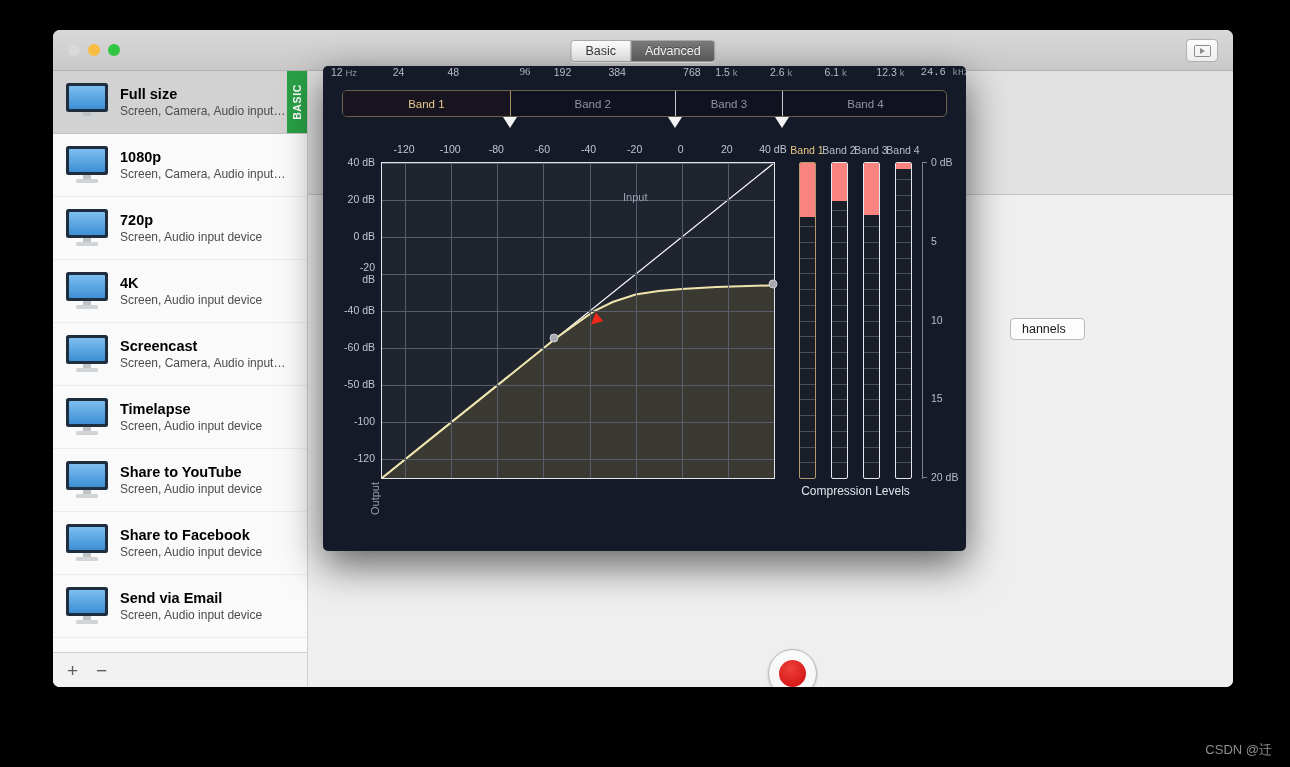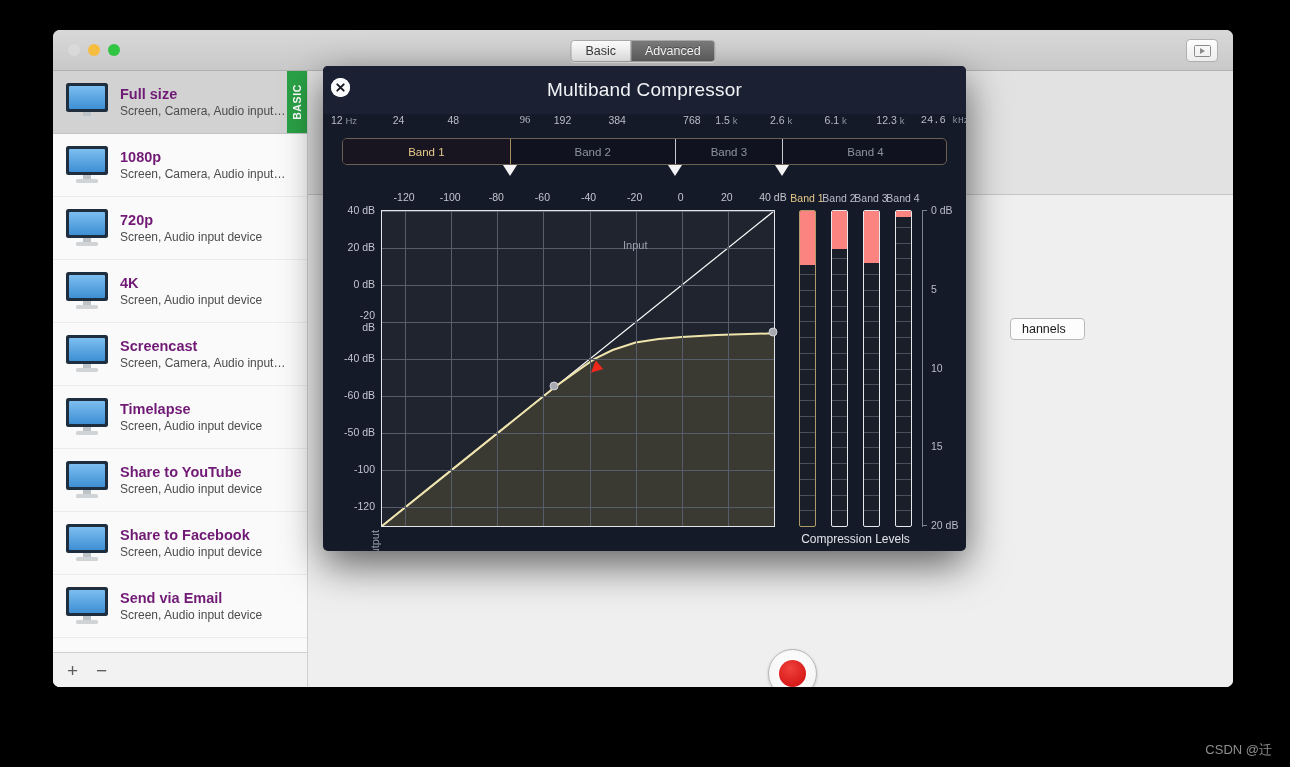--- a/index.html
+++ b/index.html
@@ -89,21 +89,21 @@
   }
   .sb-icon .neck {
     position:absolute; left:18px; top:30px; width:8px; height:5px;
     background:#bdc3c7;
   }
   .sb-icon .foot {
     position:absolute; left:11px; top:34px; width:22px; height:4px;
     background:#d0d4d7; border-radius:1.5px;
   }
   .sb-text { min-width:0; }
-  .sb-title { font-size:14.5px; font-weight:bold; color:#701a75; line-height:18px; }
+  .sb-title { font-size:14.5px; font-weight:bold; color:#000000; line-height:18px; }
   .sb-sub   { font-size:12px; color:#4c4c4c; line-height:17px;
               white-space:nowrap; overflow:hidden; text-overflow:ellipsis; max-width:190px; }
   .badge-basic {
     position:absolute; right:0; top:0; width:20px; height:100%;
     background:#2aa146; color:#fff; font-size:10.5px; font-weight:bold;
     letter-spacing:.6px;
     display:flex; align-items:center; justify-content:center;
   }
   .badge-basic span { transform: rotate(-90deg); white-space:nowrap; }
   .sb-footer {
@@ -444,29 +444,20 @@
       <div class="main-top"></div>
       <div class="channels-field">hannels</div>
       <div class="record-btn">
         <div class="record-dot"></div>
       </div>
     </div>
   </div>
 
   <div class="comp">
 
-    <div class="comp-head">
-      <div class="comp-close">
-        <svg width="19" height="19" viewBox="0 0 19 19" aria-hidden="true">
-          <circle cx="9.5" cy="9.5" r="9.5" fill="#fbfbfb"></circle>
-          <path d="M6.3 6.3 L12.7 12.7 M12.7 6.3 L6.3 12.7" stroke="#14161f" stroke-width="1.9" stroke-linecap="round"></path>
-        </svg>
-      </div>
-      <div class="comp-title">Multiband Compressor</div>
-    </div>
 
     <div class="freq-scale" id="freq-scale">
         <div class="freq-tick" style="left: 11px;"><span>12</span> <span class="u">Hz</span></div>
         <div class="freq-tick" style="left: 65.6364px;"><span>24</span></div>
         <div class="freq-tick" style="left: 120.273px;"><span>48</span></div>
         <div class="freq-tick" style="left: 192px; font-family: Liberation Serif, serif;"><span>96</span></div>
         <div class="freq-tick" style="left: 229.545px;"><span>192</span></div>
         <div class="freq-tick" style="left: 284.182px;"><span>384</span></div>
         <div class="freq-tick" style="left: 338.818px; margin-left: 20px;"><span>768</span></div>
         <div class="freq-tick" style="left: 393.455px;"><span>1.5</span> <span class="u">k</span></div>

